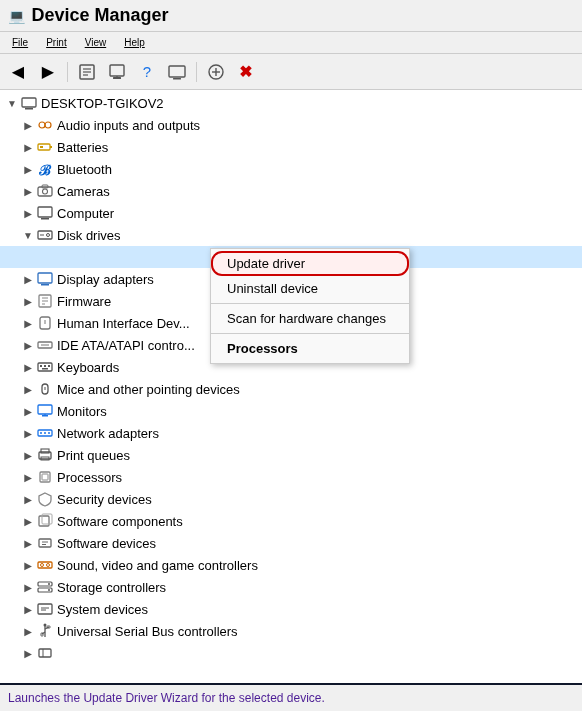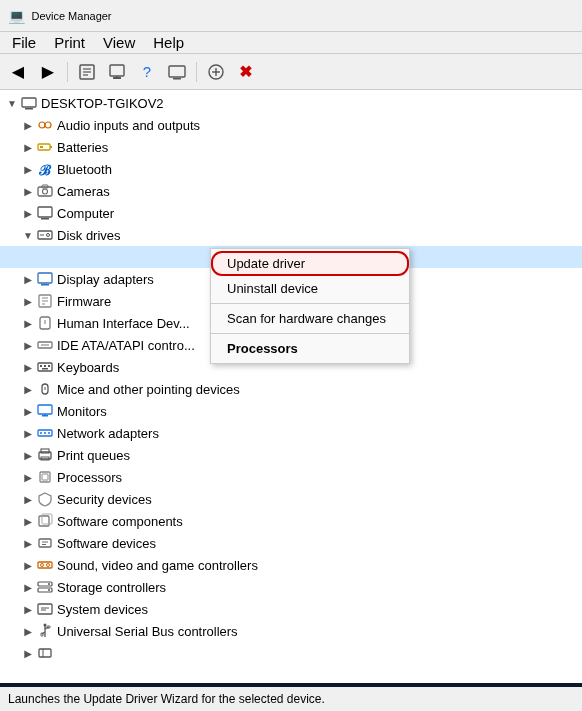--- a/index.html
+++ b/index.html
@@ -16,36 +16,37 @@
     .title-bar {
       background: #f0f0f0;
       height: 32px;
       display: flex;
       align-items: center;
       padding: 0 8px;
       border-bottom: 1px solid #ccc;
       gap: 6px;
     }
     .title-bar-text {
-      font-size: 11px;
-      font-weight: normal;
+      font-size: 18px;
+      font-weight: bold;
     }
     .menu-bar {
       background: #f0f0f0;
       height: 22px;
       display: flex;
       align-items: center;
       padding: 0 4px;
       border-bottom: 1px solid #ccc;
       gap: 2px;
     }
     .menu-item {
       padding: 2px 8px;
       cursor: pointer;
-      font-size: 15px;
+      font-size: 10px;
+      text-decoration: underline;
     }
     .toolbar {
       background: #f0f0f0;
       height: 36px;
       display: flex;
       align-items: center;
       padding: 0 4px;
       border-bottom: 1px solid #ccc;
       gap: 2px;
     }
@@ -142,26 +143,26 @@
     }
     .ctx-item.bold { font-weight: bold; }
     .ctx-separator {
       height: 1px;
       background: #ccc;
       margin: 2px 0;
     }
     .status-bar {
       height: 28px;
       background: #f0f0f0;
-      border-top: 4px solid #0f172a;
+      border-top: 2px solid #0f172a;
       display: flex;
       align-items: center;
       padding: 0 8px;
       font-size: 12px;
-      color: #000000;
+      color: #4c1d95;
     }
   </style>
 </head>
 <body>
 
 <div class="title-bar">
   <span style="font-size:14px;">💻</span>
   <span class="title-bar-text">Device Manager</span>
 </div>
 

